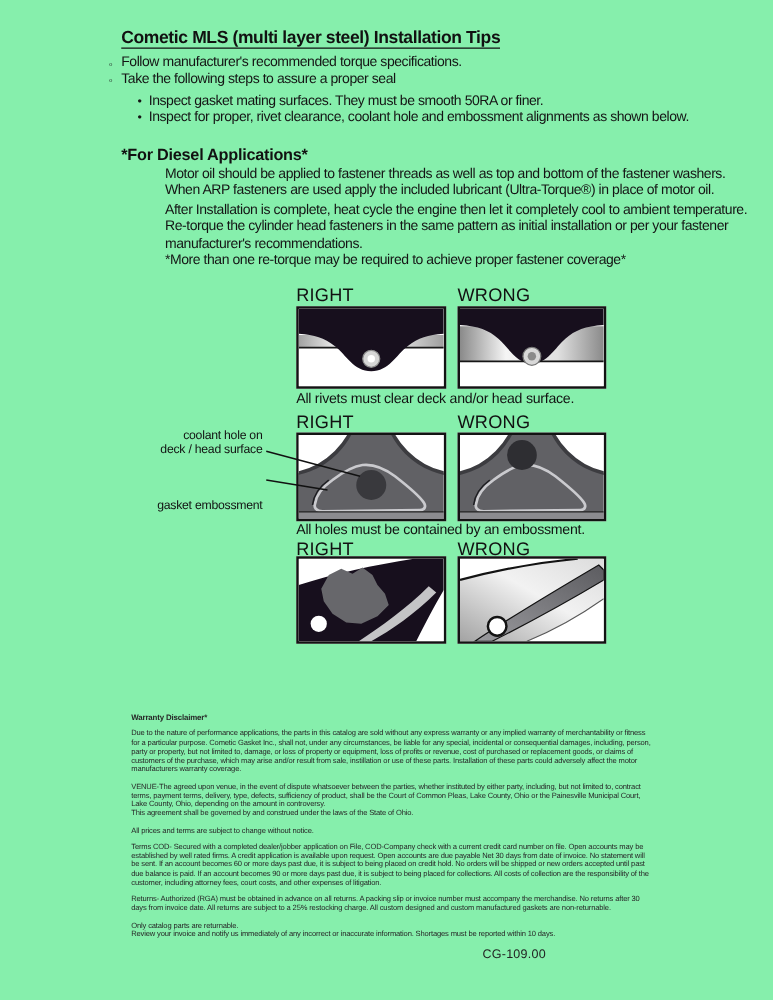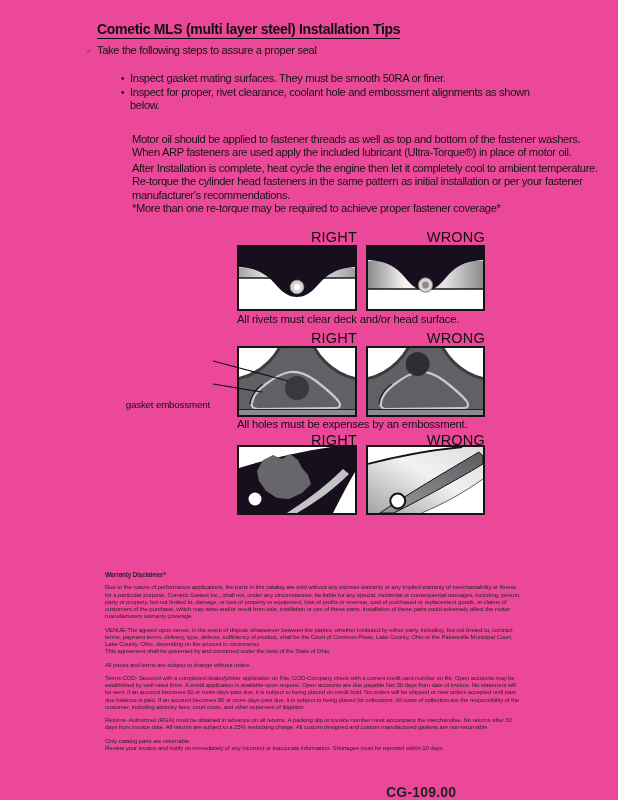--- a/index.html
+++ b/index.html
@@ -1,39 +1,39 @@
 <!DOCTYPE html>
 <html><head>
 <meta charset="utf-8">
 <style>
   html,body{margin:0;padding:0;background:#ffffff;}
   .page{
-    position:relative;width:618px;height:800px;background:#ec4899;overflow:hidden;
+    position:relative;width:618px;height:800px;background:#86efac;overflow:hidden;
     font-family:"Liberation Sans","DejaVu Sans",sans-serif;color:#1b1b1b;
   }
   
   .title{
     position:absolute;left:97px;top:21px;font-size:14px;font-weight:bold;
     letter-spacing:-0.3px;color:#111;border-bottom:1.6px solid #111;padding-bottom:1px;
     display:inline-block;
   }
   .bullets{position:absolute;left:88px;top:44px;width:480px;list-style:none;margin:0;padding:0;
     font-size:11.2px;letter-spacing:-0.35px;line-height:13.4px;color:#141414;}
   .bullets li{position:relative;padding-left:9px;}
   .bullets li::before{content:"\25E6";position:absolute;left:-1px;top:0.5px;font-size:9px;}
-  .subbullets{list-style:none;margin:15px;padding:0 0 0 18px;}
+  .subbullets{list-style:none;margin:4px;padding:0 0 0 18px;}
   .subbullets li{position:relative;padding-left:9px;}
   .subbullets li::before{content:"\2022";position:absolute;left:0;top:0;font-size:10px;}
   .diesel-h{position:absolute;left:97px;top:116px;font-size:13px;font-weight:bold;letter-spacing:-0.2px;color:#111;}
   .para{position:absolute;left:97px;width:470px;font-size:11.2px;letter-spacing:-0.35px;line-height:13.4px;color:#141414;margin-left:35px;}
   .p1{top:133px;}
   .p2{top:162px;}
   .note{top:202px;}
   
-  .dlabel{position:absolute;width:120px;text-align:right;font-size:14.5px;letter-spacing:0.2px;color:#111;}
+  .dlabel{position:absolute;width:120px;text-align:left;font-size:14.5px;letter-spacing:0.2px;color:#111;}
   .dbox{position:absolute;border:2px solid #131313;background:#fff;box-sizing:border-box;}
   .dbox svg{display:block;}
   .col-r{left:237px;width:120px;}
   .col-w{left:366px;width:119px;}
   .row1{top:245px;height:66px;}
   .row2{top:346px;height:71px;}
   .row3{top:445px;height:70px;}
   .caption{position:absolute;left:237px;font-size:11.3px;letter-spacing:-0.2px;line-height:12.2px;color:#111;}
   .cap1{top:313px;width:300px;}
   .cap2{top:418px;width:300px;}
@@ -41,36 +41,38 @@
   .callout{position:absolute;text-align:right;font-size:9.8px;letter-spacing:-0.2px;line-height:10.6px;color:#111;}
   .co1{left:110px;top:344px;width:100px;}
   .co2{left:108px;top:400px;width:102px;}
   .connectors{position:absolute;left:110px;top:340px;width:200px;height:60px;z-index:5;}
   
   .legal{position:absolute;left:105px;top:571px;width:416px;font-size:6.05px;letter-spacing:-0.12px;
     line-height:7.25px;color:#262626;}
   .legal .lh{font-weight:bold;margin:0 0 6px 0;font-size:6.3px;}
   .legal p{margin:0 0 6px 0;}
   .legal p.tight{margin-top:-6px;}
-  .footer-code{position:absolute;left:386px;top:784px;font-size:14px;letter-spacing:0.2px;color:#222;font-weight:bold;}
+  .footer-code{position:absolute;left:386px;top:758px;font-size:10px;letter-spacing:0.2px;color:#222;}
 </style>
 </head>
 <body>
 
 <div class="page">
 
   <div class="title">Cometic MLS (multi layer steel) Installation Tips</div>
   <ul class="bullets">
+    <li>Follow manufacturer's recommended torque specifications.</li>
     <li>Take the following steps to assure a proper seal</li>
     <ul class="subbullets">
       <li>Inspect gasket mating surfaces.  They must be smooth 50RA or finer.</li>
       <li>Inspect for proper, rivet clearance, coolant hole and embossment alignments as shown below.</li>
     </ul>
   </ul>
 
+  <div class="diesel-h">*For Diesel Applications*</div>
   <div class="para p1">Motor oil should be applied to fastener threads as well as top and bottom of the fastener washers. When ARP fasteners are used apply the included lubricant (Ultra-Torque®) in place of motor oil.</div>
   <div class="para p2">After Installation is complete, heat cycle the engine then let it completely cool to ambient temperature. Re-torque the cylinder head fasteners in the same pattern as initial installation or per your fastener manufacturer's recommendations.</div>
   <div class="para note">*More than one re-torque may be required to achieve proper fastener coverage*</div>
 
   <div class="dlabel col-r" style="top:229px">RIGHT</div>
   <div class="dlabel col-w" style="top:229px">WRONG</div>
 
   <div class="dbox col-r row1">
     <svg width="116" height="62" viewBox="0 0 116 62" preserveAspectRatio="none">
       <defs>
@@ -105,20 +107,24 @@
       <path d="M0,42 H116" stroke="#161616" stroke-width="1.4"></path>
       <circle cx="58" cy="38" r="7.2" fill="#d8d8d8" stroke="#777777" stroke-width="1"></circle>
       <circle cx="58" cy="38" r="3.4" fill="#8a8a8a"></circle>
     </svg>
   </div>
   <div class="caption cap1">All rivets must clear deck and/or head surface.</div>
 
   <div class="dlabel col-r" style="top:330px">RIGHT</div>
   <div class="dlabel col-w" style="top:330px">WRONG</div>
 
+  <div class="callout co1">
+    <div>coolant hole on</div>
+    <div>deck / head surface</div>
+  </div>
   <div class="callout co2">gasket embossment</div>
   <svg class="connectors" viewBox="0 0 200 60">
     <line x1="103" y1="21" x2="178" y2="41" stroke="#111111" stroke-width="1.2"></line>
     <line x1="103" y1="44" x2="152" y2="52" stroke="#111111" stroke-width="1.2"></line>
   </svg>
 
   <div class="dbox col-r row2">
     <svg width="116" height="67" viewBox="0 0 116 67" preserveAspectRatio="none">
       <rect x="0" y="0" width="116" height="67" fill="#616165"></rect>
       <circle cx="-14" cy="-30" r="62" fill="#ffffff" stroke="#3c3c40" stroke-width="3"></circle>
@@ -135,21 +141,21 @@
       <rect x="0" y="0" width="116" height="67" fill="#616165"></rect>
       <circle cx="-14" cy="-30" r="62" fill="#ffffff" stroke="#3c3c40" stroke-width="3"></circle>
       <circle cx="130" cy="-30" r="62" fill="#ffffff" stroke="#3c3c40" stroke-width="3"></circle>
       <path d="M13,55 C14,47 20,41 27,36 C35,30 43,25 51,24 C60,23 69,27 77,33 C86,40 96,48 100,54 C102,57 101,60 97,60 L19,61 C14,61 12,58 13,55 Z" fill="none" stroke="#cacace" stroke-width="2.2"></path>
       <path d="M11,56 C12,47 17,41 24,36" fill="none" stroke="#1c1c20" stroke-width="1.2"></path>
       <circle cx="50" cy="16" r="12" fill="#2e2e32"></circle>
       <rect x="0" y="61.5" width="116" height="5.5" fill="#8b8b8f"></rect>
       <path d="M0,61.5 H116" stroke="#222222" stroke-width="1"></path>
     </svg>
   </div>
-  <div class="caption cap2">All holes must be expenses by an embossment.</div>
+  <div class="caption cap2">All holes must be contained by an embossment.</div>
 
   <div class="dlabel col-r" style="top:432px">RIGHT</div>
   <div class="dlabel col-w" style="top:432px">WRONG</div>
 
   <div class="dbox col-r row3">
     <svg width="116" height="66" viewBox="0 0 116 66" preserveAspectRatio="none">
       <rect x="0" y="0" width="116" height="66" fill="#ffffff"></rect>
       <path d="M0,21 C28,12 60,5 92,0 L116,0 L116,25 C109,37 102,50 94,66 L0,66 Z" fill="#170f1d"></path>
       <path d="M48,66 C66,54 86,40 104,22 L110,27 C93,44 74,57 58,66 Z" fill="#c4c4c6"></path>
       <polygon points="18,24 24,13 34,8 43,12 51,7 59,13 63,21 69,28 72,37 63,46 50,52 38,51 27,44 20,34" fill="#67676b"></polygon>

